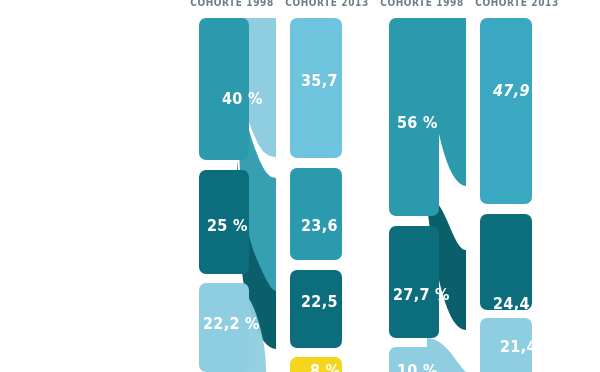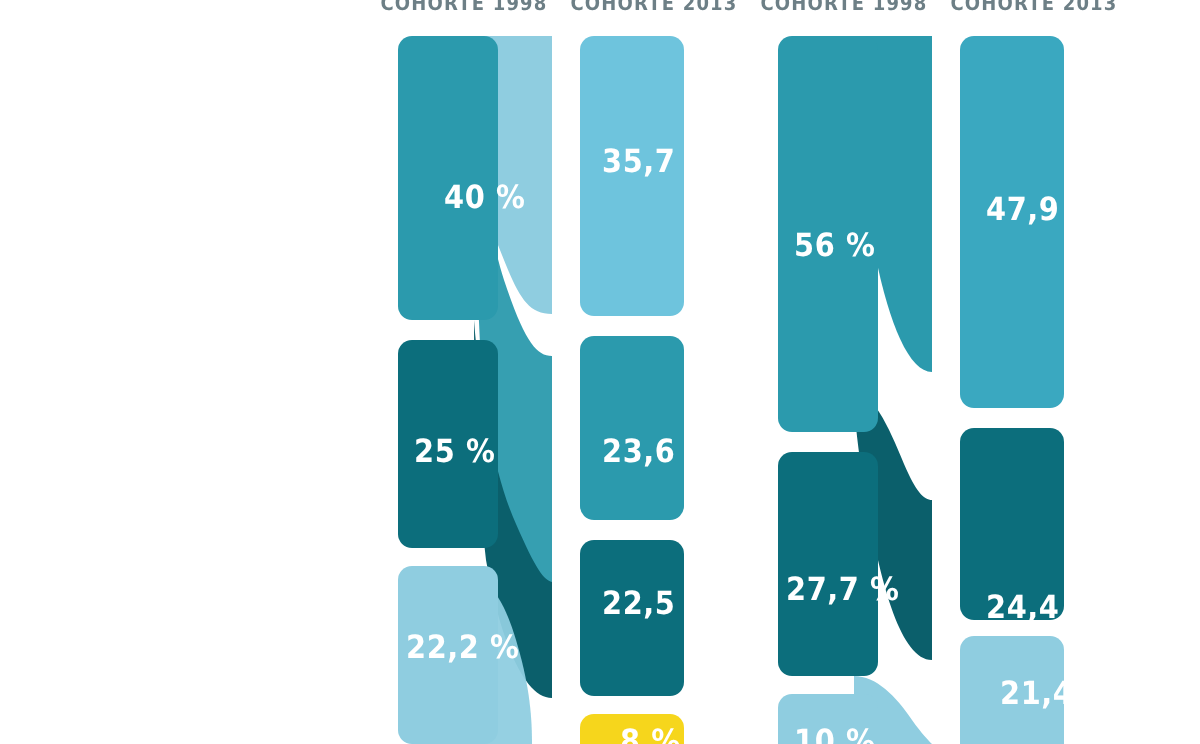--- a/index.html
+++ b/index.html
@@ -122,17 +122,17 @@
 
   <div class="val" style="left:301px;top:71px;">35,7 %</div>
   <div class="val" style="left:301px;top:216px;">23,6 %</div>
   <div class="val" style="left:301px;top:292px;">22,5 %</div>
   <div class="val" style="left:310px;top:361px;color:#ffffff;">8 %</div>
 
   <div class="val" style="left:397px;top:113px;">56 %</div>
   <div class="val" style="left:393px;top:285px;">27,7 %</div>
   <div class="val" style="left:397px;top:361px;">10 %</div>
 
-  <div class="val" style="left:493px;top:95px;">47,9 %</div>
+  <div class="val" style="left:493px;top:81px;font-style:italic;">47,9 %</div>
   <div class="val" style="left:493px;top:246px;margin-top:48px;">24,4 %</div>
   <div class="val" style="left:500px;top:337px;">21,4 %</div>
 
 </div>
 
 </body></html>

